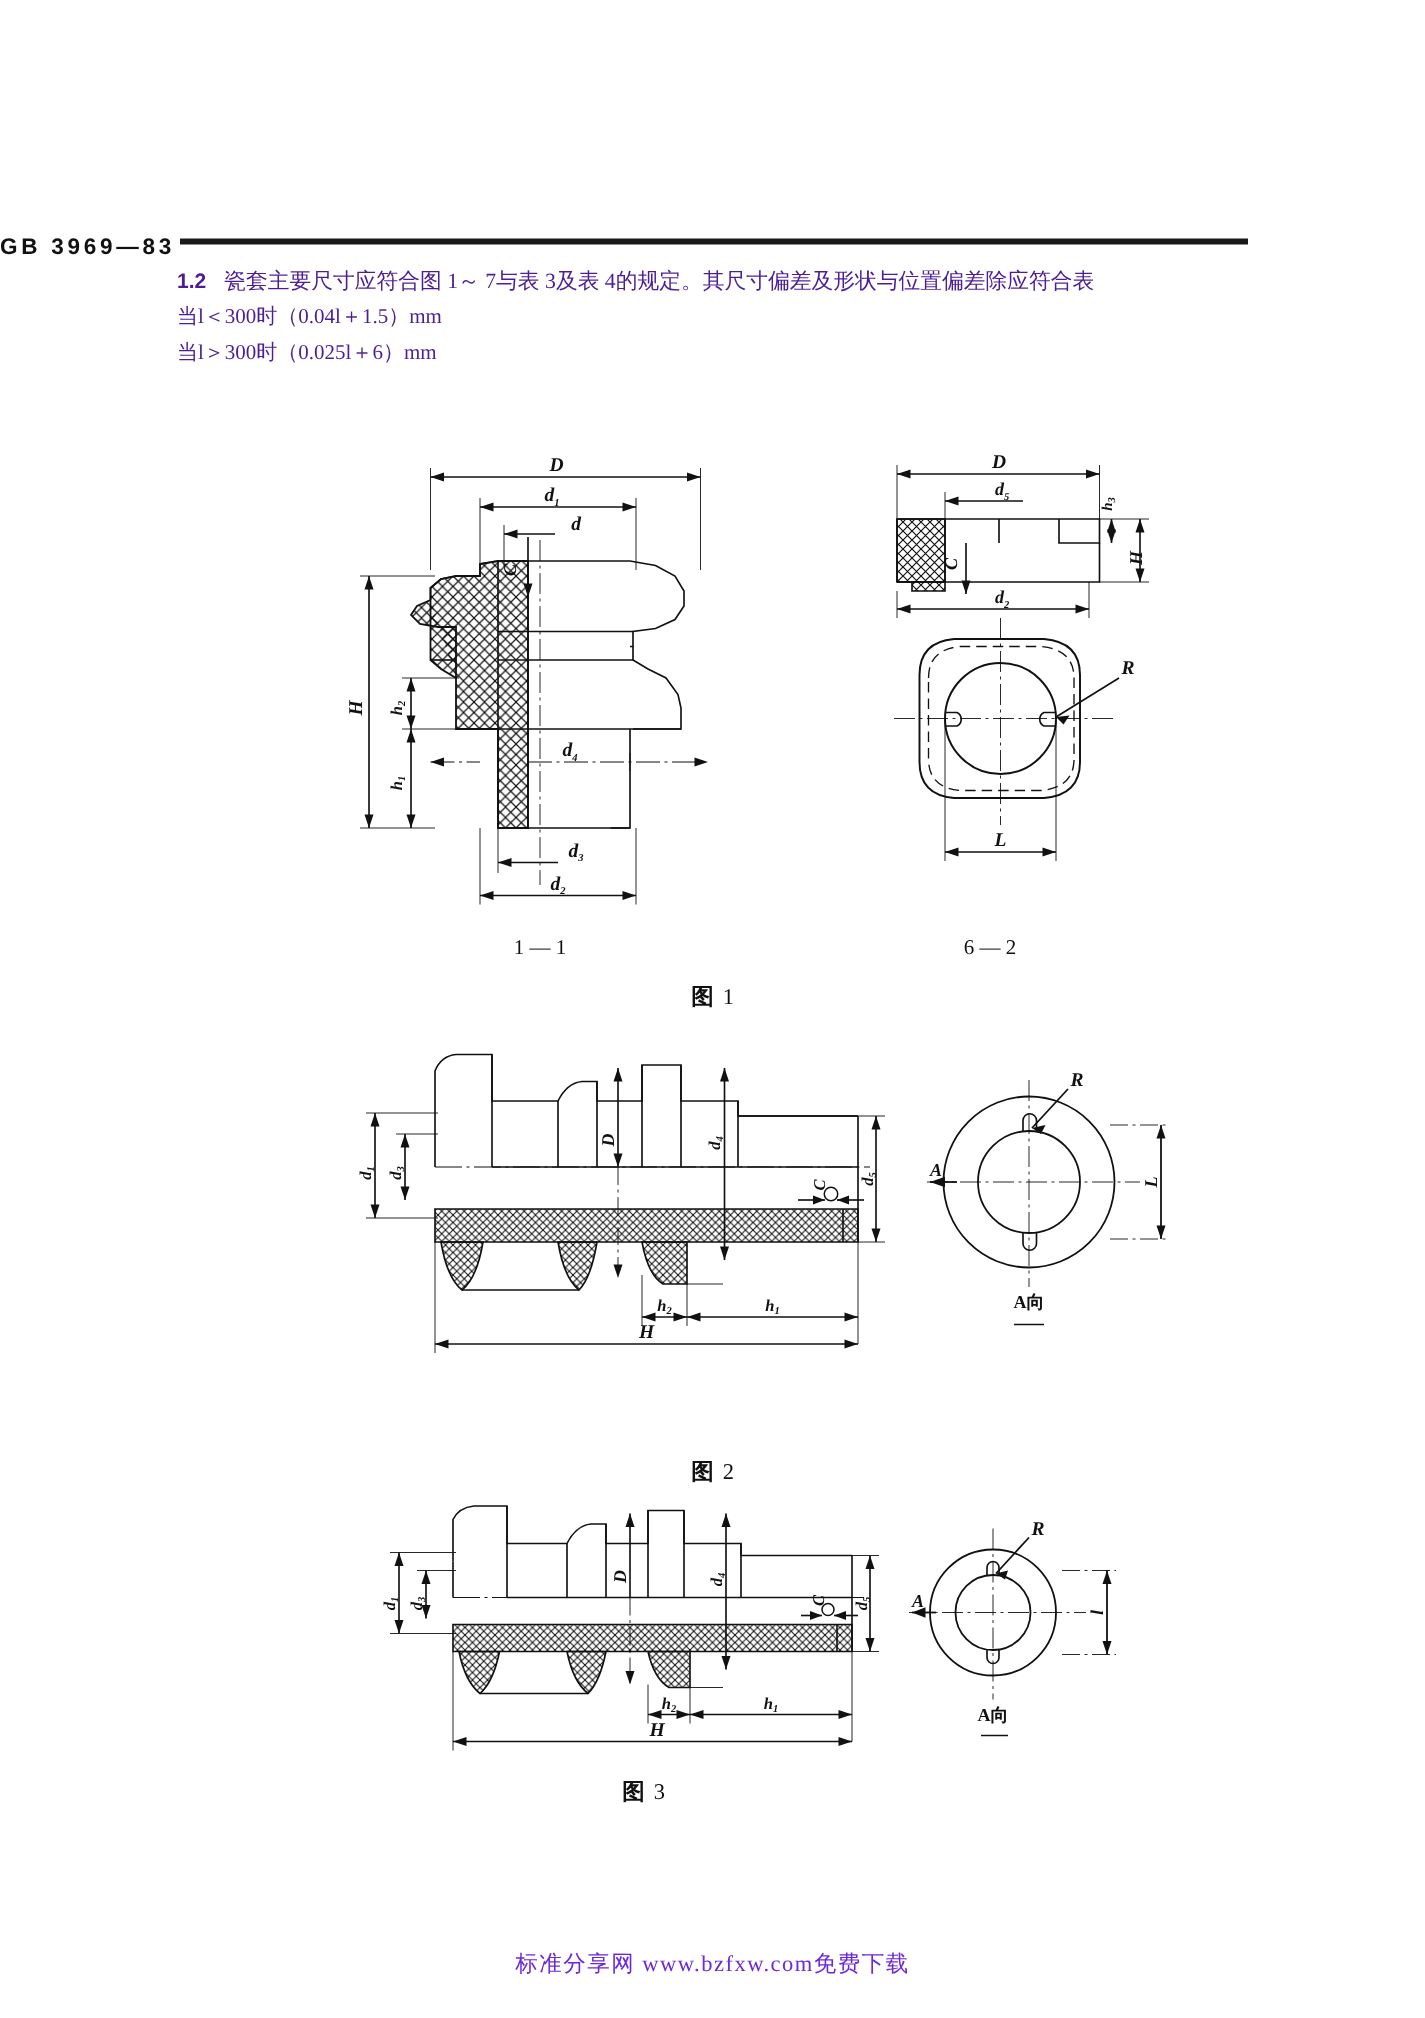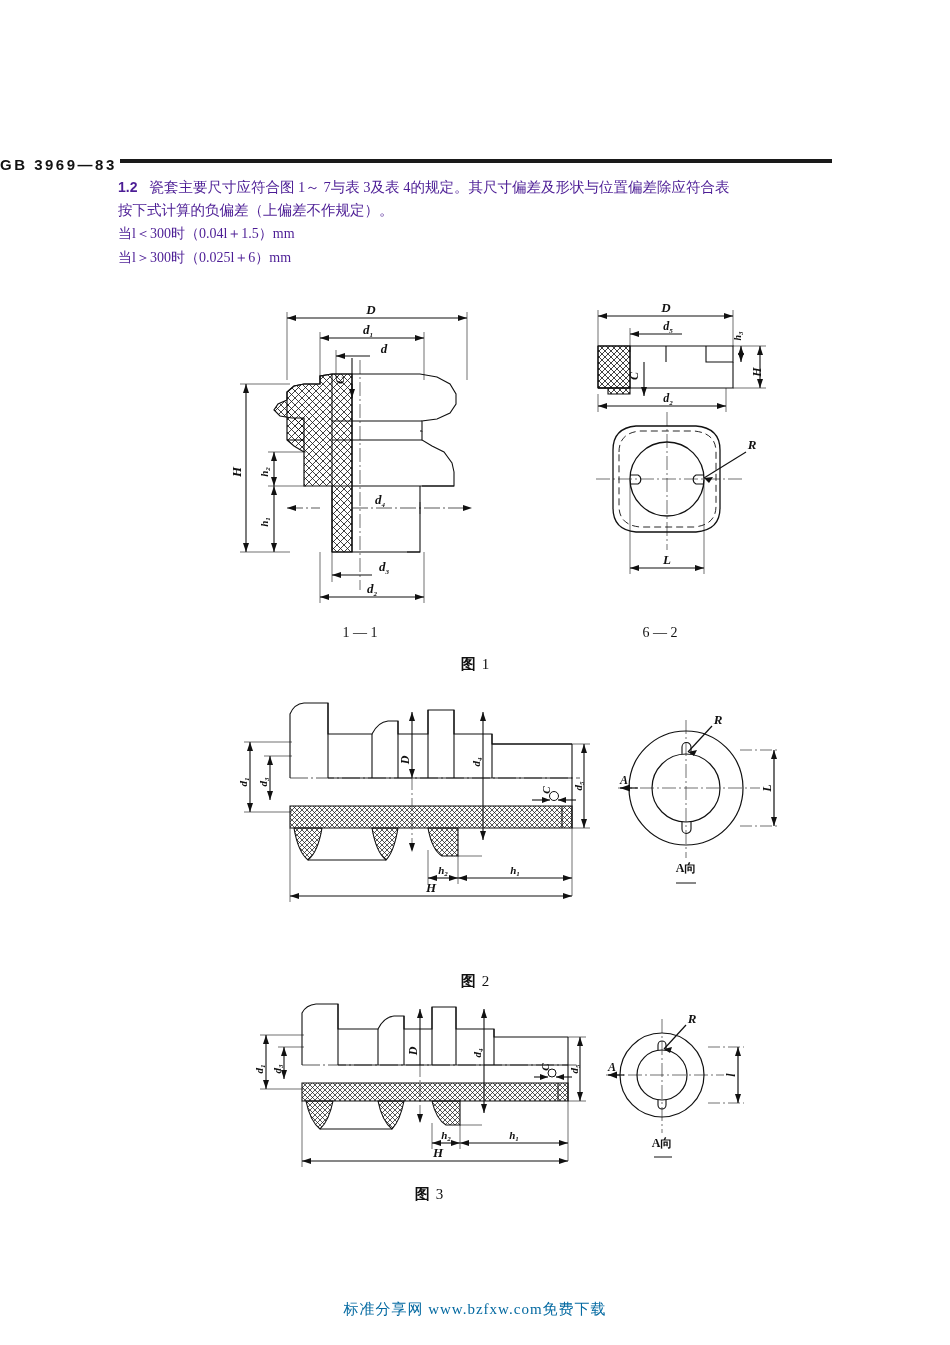--- a/index.html
+++ b/index.html
@@ -99,38 +99,37 @@
   }
 
   
   .watermark {
     position: absolute;
     top: 1300px;
     left: 0;
     width: 950px;
     text-align: center;
     font-size: 15px;
-    color: #0369a1;
+    color: #6d28d9;
     letter-spacing: 1px;
     font-family: "Liberation Serif", "DejaVu Serif", serif;
   }
 </style>
 </head>
 <body>
 
 <div class="page">
 
   <div class="header-title">GB 3969—83</div>
   <div class="header-rule"></div>
 
   <div class="body-text">
     <p>
       <span class="clause-num">1.2</span><span>瓷套主要尺寸应符合图 1～ 7与表 3及表 4的规定。其尺寸偏差及形状与位置偏差除应符合表</span>
     </p>
-    <p>按下式计算的负偏差（上偏差不作规定）。</p>
     <p class="formula-line">当l＜300时（0.04l＋1.5）mm</p>
     <p class="formula-line">当l＞300时（0.025l＋6）mm</p>
   </div>
 
   <div class="fig-block" style="top:300px; left:0; width:950px; height:390px;">
 
     <svg style="position:absolute; top:0; left:232px;" width="300" height="320" viewBox="0 0 300 320">
       <g stroke="#111" fill="none" stroke-width="1.1">
 
         <line x1="55" y1="18" x2="235" y2="18"></line>

